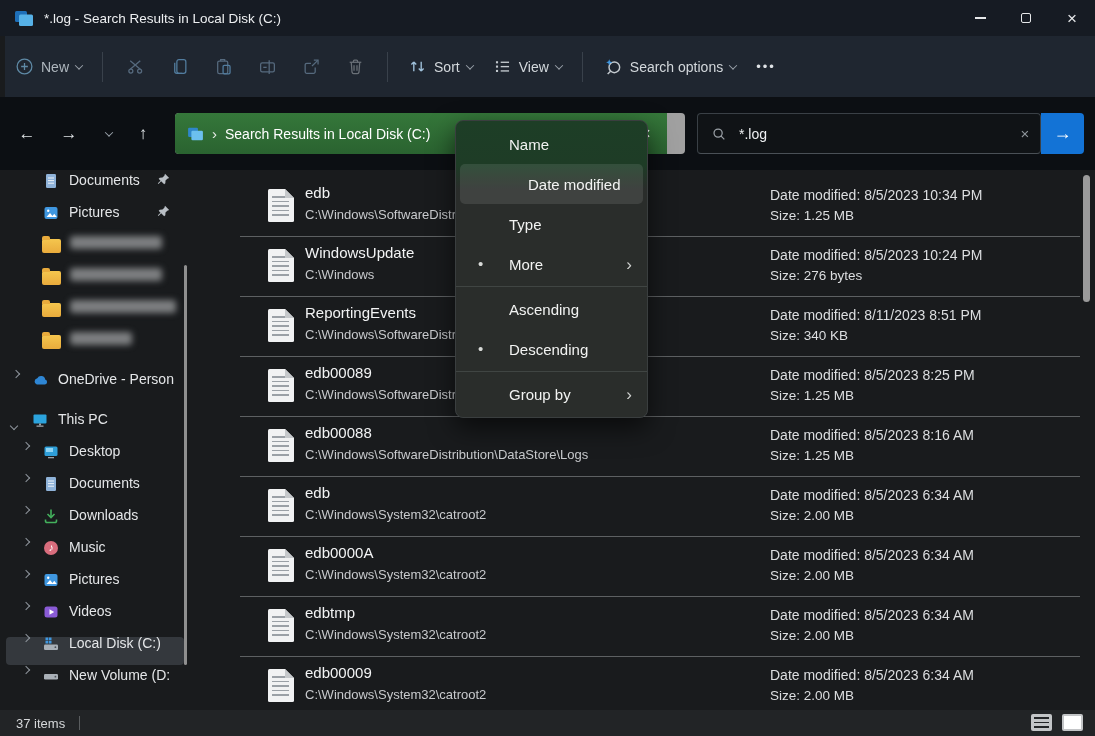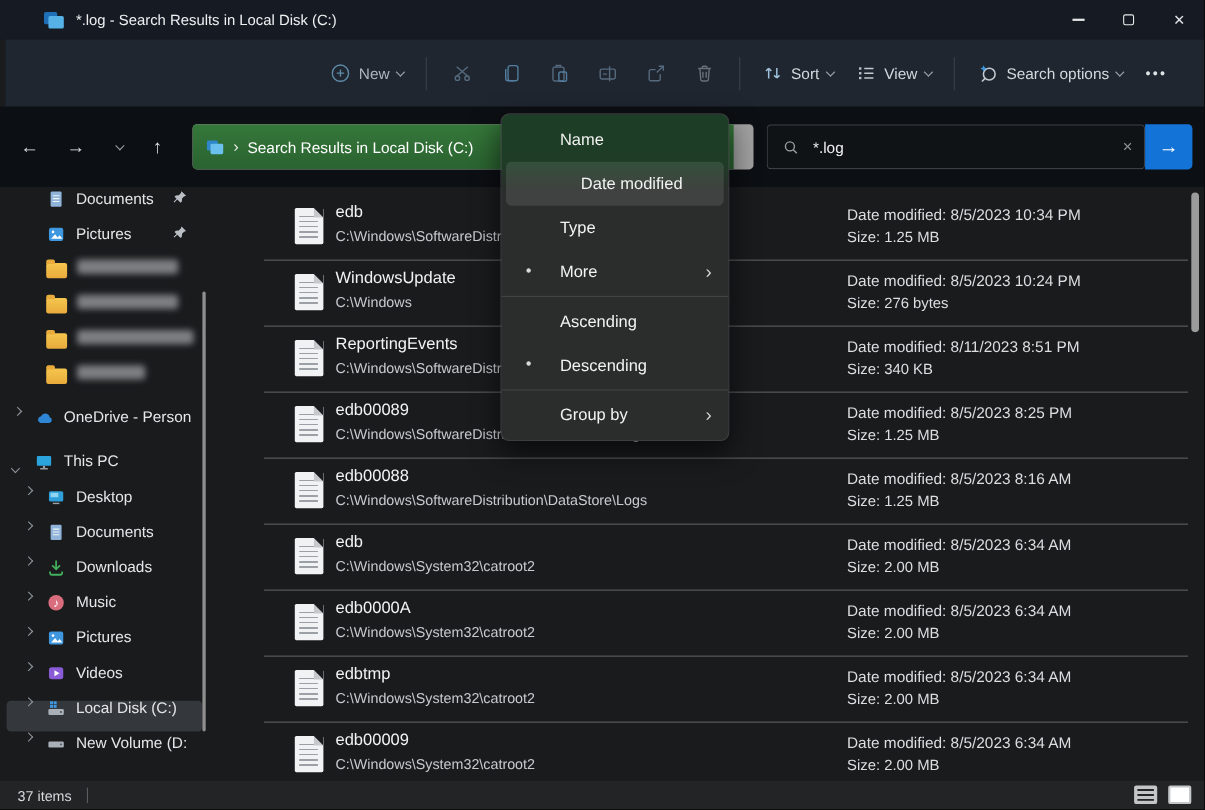--- a/index.html
+++ b/index.html
@@ -1,31 +1,31 @@
 <!DOCTYPE html>
 <html><head>
 <meta charset="utf-8">
 <style>
   html,body{margin:0;padding:0;background:#000;}
   *{box-sizing:border-box;}
   .window{position:relative;width:1095px;height:736px;background:#191b1d;overflow:hidden;
     font-family:"Liberation Sans",sans-serif;color:#e8eaec;}
 
   
-  .titlebar{position:absolute;top:0;left:0;right:0;height:36px;background:#161b23;display:flex;align-items:center;padding-left:25px;}
+  .titlebar{position:absolute;top:0;left:0;right:0;height:36px;background:#161b23;display:flex;align-items:center;}
   .app-icon{margin-left:14px;width:20px;height:17px;flex:0 0 auto;}
   .title-text{margin-left:10px;font-size:13.5px;color:#edeff1;}
   .win-controls{margin-left:auto;display:flex;height:100%;}
   .win-btn{width:46px;height:100%;display:flex;align-items:center;justify-content:center;color:#e6e8ea;cursor:default;}
   .glyph-min{display:block;width:11px;height:1.4px;background:#e6e8ea;}
   .glyph-max{display:block;width:10px;height:10px;border:1.4px solid #e6e8ea;border-radius:2px;}
   .glyph-close{font-size:17px;line-height:1;}
 
   
-  .toolbar{position:absolute;top:36px;left:5px;right:0;height:61px;background:#1f2630;display:flex;align-items:center;padding:0 24px;justify-content:flex-end;}
+  .toolbar{position:absolute;top:36px;left:5px;right:0;height:61px;background:#1f2630;display:flex;align-items:center;padding:0 0;}
   .tb-btn{display:flex;align-items:center;gap:7px;padding:7px 10px;border-radius:5px;color:#c3c9cf;font-size:14px;}
   .tb-icon-btn{width:44px;height:36px;display:flex;align-items:center;justify-content:center;border-radius:5px;}
   .tb-sep{width:1px;height:30px;background:#39414b;margin:0 10px;flex:0 0 auto;}
   .chev{display:inline-block;width:6px;height:6px;border-right:1.4px solid #99a1a9;border-bottom:1.4px solid #99a1a9;transform:rotate(45deg) translate(-1px,-1px);}
   .new-label{color:#aeb6bd;}
   .tb-label{color:#d3d8dc;}
   .dots{font-size:13px;letter-spacing:2px;color:#dfe3e6;padding:0 10px;}
 
   
   .navrow{position:absolute;top:97px;left:0;right:0;height:73px;background:#0c0f13;}
@@ -38,21 +38,21 @@
   .addr-text{font-size:14px;color:#fff;}
   .addr-clear{position:absolute;right:26px;top:0;bottom:0;width:26px;display:flex;align-items:center;justify-content:center;color:#fff;font-size:16px;}
   .searchbox{position:absolute;left:697px;top:16px;width:344px;height:41px;background:#101316;border:1px solid #3a4046;border-bottom-color:#4a5056;border-radius:4px;display:flex;align-items:center;}
   .searchbox input{background:transparent;border:none;outline:none;color:#eef0f2;font-size:14px;font-family:inherit;flex:1;padding:0;}
   .search-mag{margin:0 12px 0 13px;flex:0 0 auto;}
   .search-clear{width:30px;text-align:center;color:#8f969c;font-size:15px;flex:0 0 auto;}
   .go-btn{position:absolute;left:1041px;top:16px;width:43px;height:41px;background:#1373d6;border-radius:0 4px 4px 0;
     display:flex;align-items:center;justify-content:center;color:#fff;font-size:18px;}
 
   
-  .sortmenu{position:absolute;left:455px;top:103px;width:208px;z-index:60;border-radius:8px;border:1px solid #3a3e3f;
+  .sortmenu{position:absolute;left:455px;top:120px;width:193px;z-index:60;border-radius:8px;border:1px solid #3a3e3f;
     background:linear-gradient(180deg,#1d3e26 0px,#1e3c26 44px,#2a2d2b 68px,#2a2d2b 100%);
     box-shadow:0 10px 26px rgba(0,0,0,.6);padding:3px 0;}
   .mitem{height:40px;display:flex;align-items:center;position:relative;font-size:15px;color:#f2f3f2;padding-left:53px;}
   .mitem .bullet{position:absolute;left:22px;top:50%;transform:translateY(-54%);font-size:15px;color:#d8dad8;}
   .mitem .sub{position:absolute;right:15px;color:#cfd1cf;font-size:17px;line-height:1;}
   .mitem.hovered{margin:0 4px;padding-left:68px;border-radius:5px;background:rgba(255,255,255,.10);}
   .msep{height:1px;background:#404543;margin:2px 0;}
 
   
   .sidebar{position:absolute;left:0;top:172px;width:200px;}

